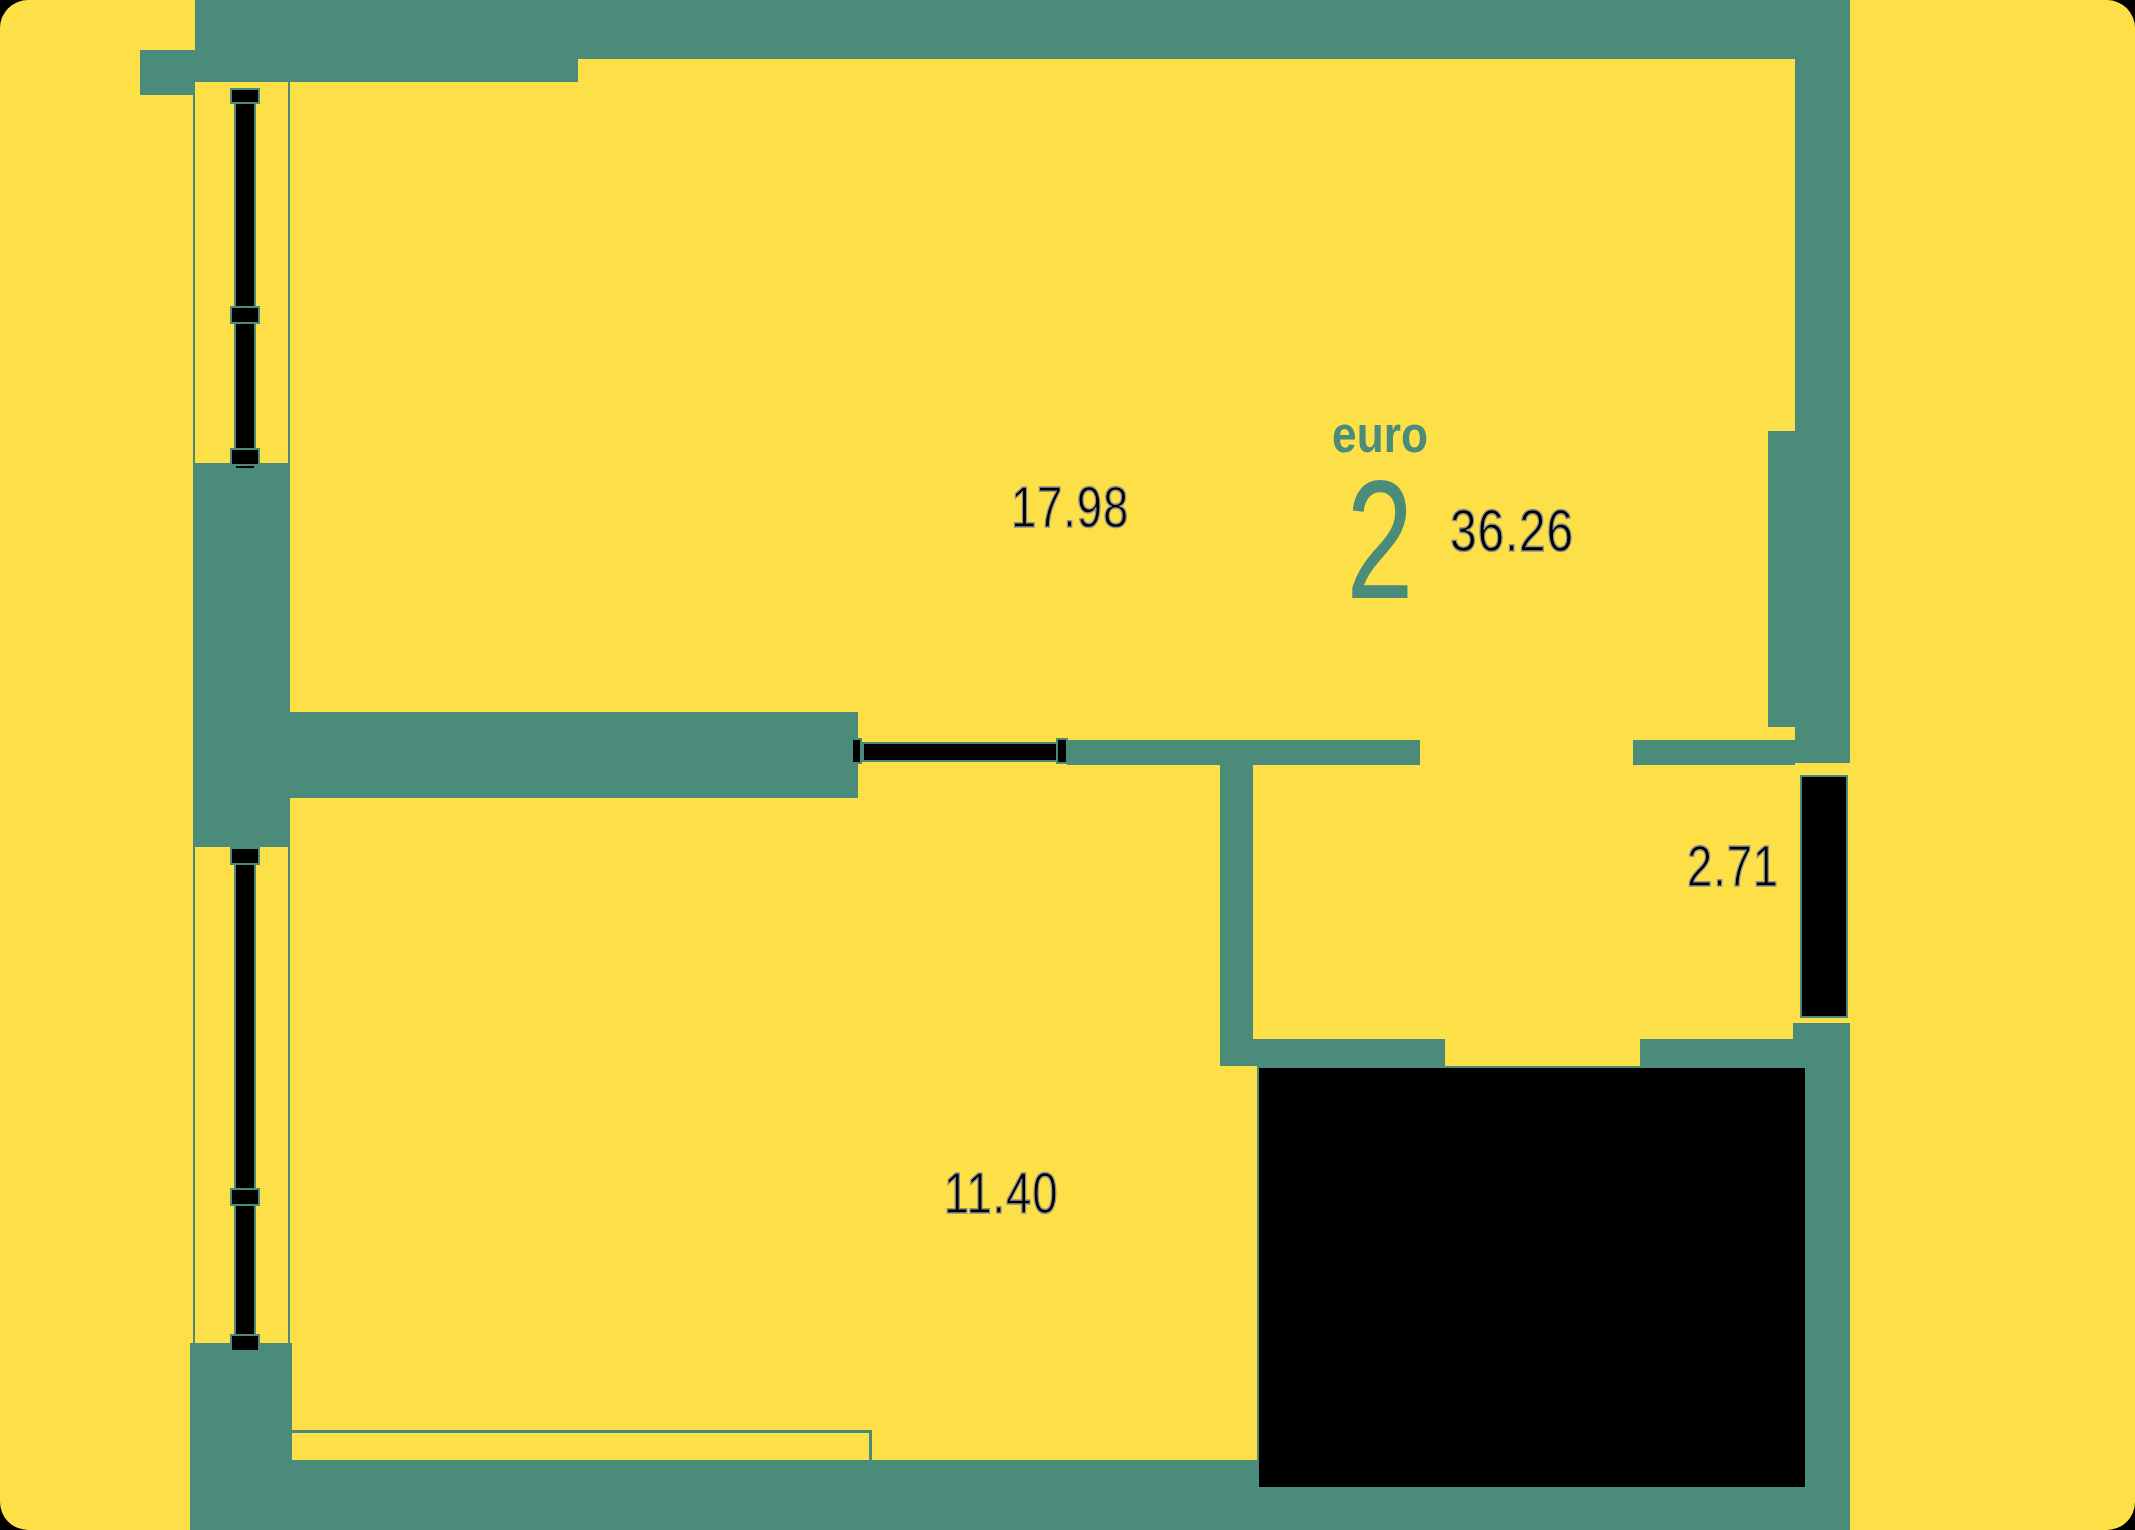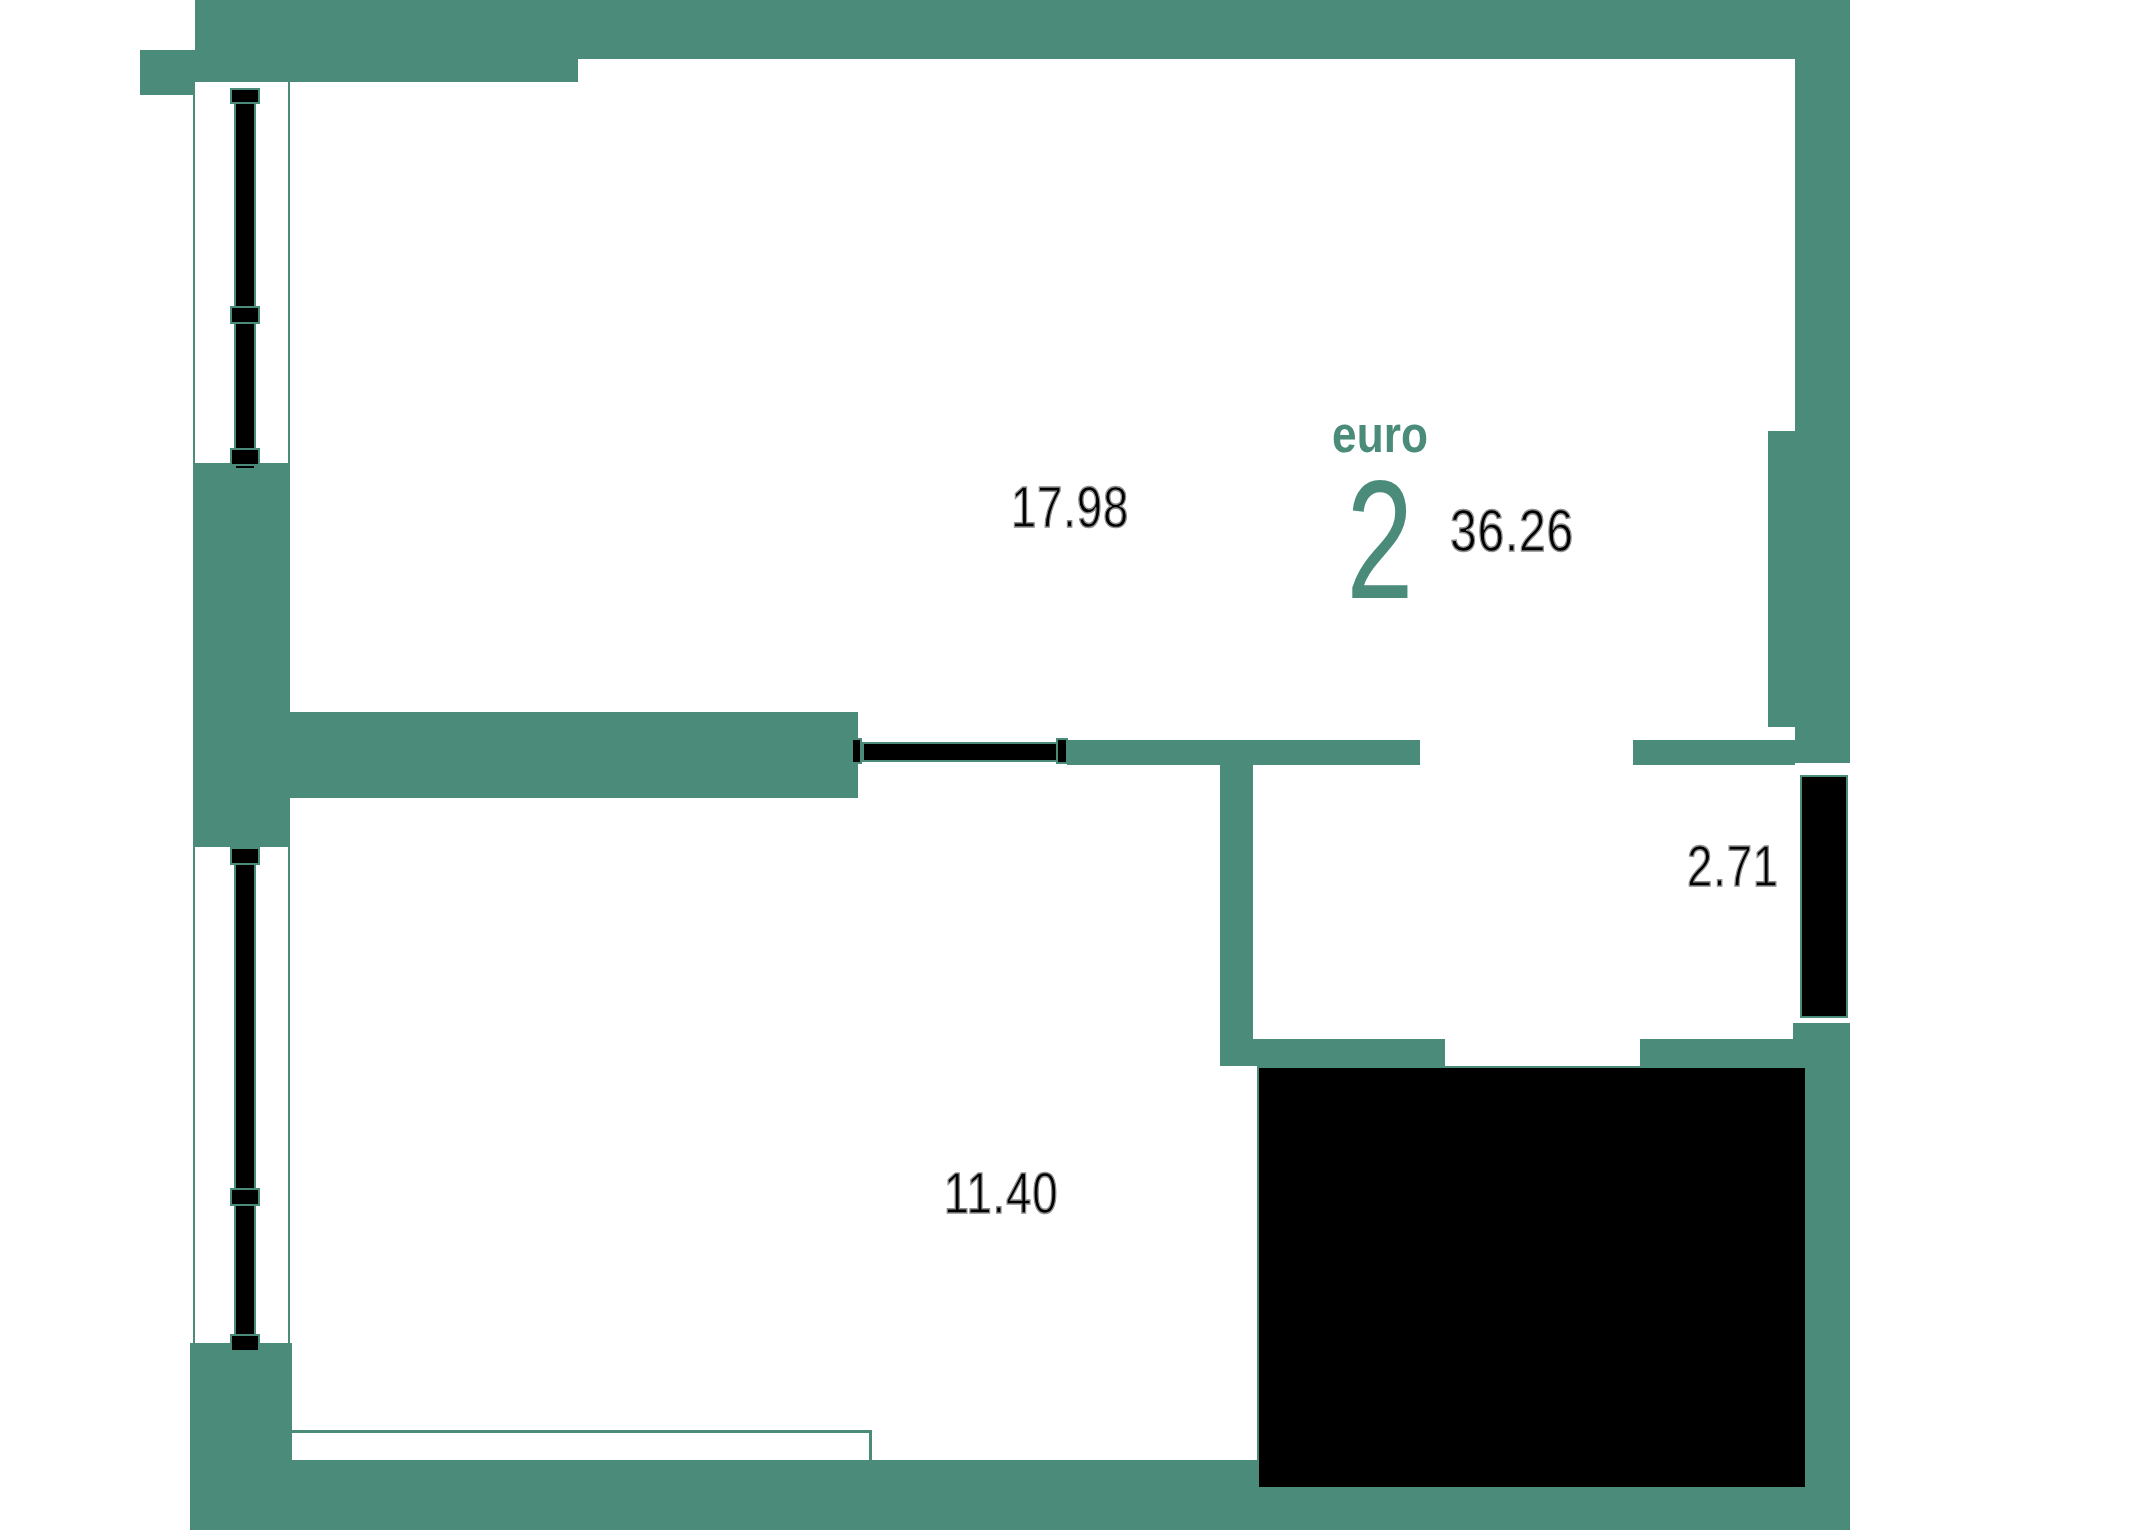--- a/index.html
+++ b/index.html
@@ -44,21 +44,21 @@
     letter-spacing:1px;
     white-space:nowrap;
     -webkit-text-stroke:1.5px #8f8f8f;
     text-shadow:0 0 1px #8f8f8f;
     transform:translate(-50%,-50%) scaleX(0.8);
   }
 </style>
 </head>
 <body>
 
-<div id="plan-canvas" style="background: #ffffff;">
+<div id="plan-canvas" style="background: #fde047; border-radius: 28px;">
 
   <div class="apt-type" style="left: 1380px; top: 434px; color: rgb(75, 139, 122);">euro</div>
   <div class="apt-rooms" style="left: 1380px; top: 540px; color: rgb(75, 139, 122);">2</div>
   <div class="apt-area" style="left: 1512px; top: 530px;">36.26</div>
 
   <div class="room-label" style="left: 1070px; top: 507px;">17.98</div>
   <div class="room-label" style="left: 1001px; top: 1193px;">11.40</div>
   <div class="room-label" style="left: 1733px; top: 866px;">2.71</div>
   <div class="room-label" style="left: 1542px; top: 1258px;">4.17</div>
 

